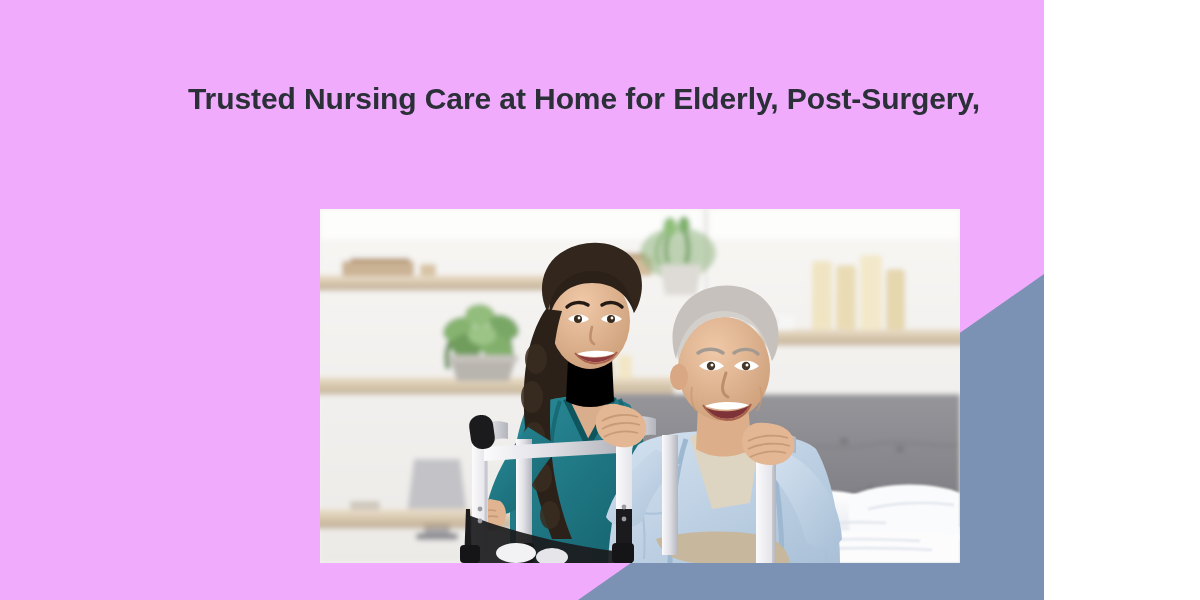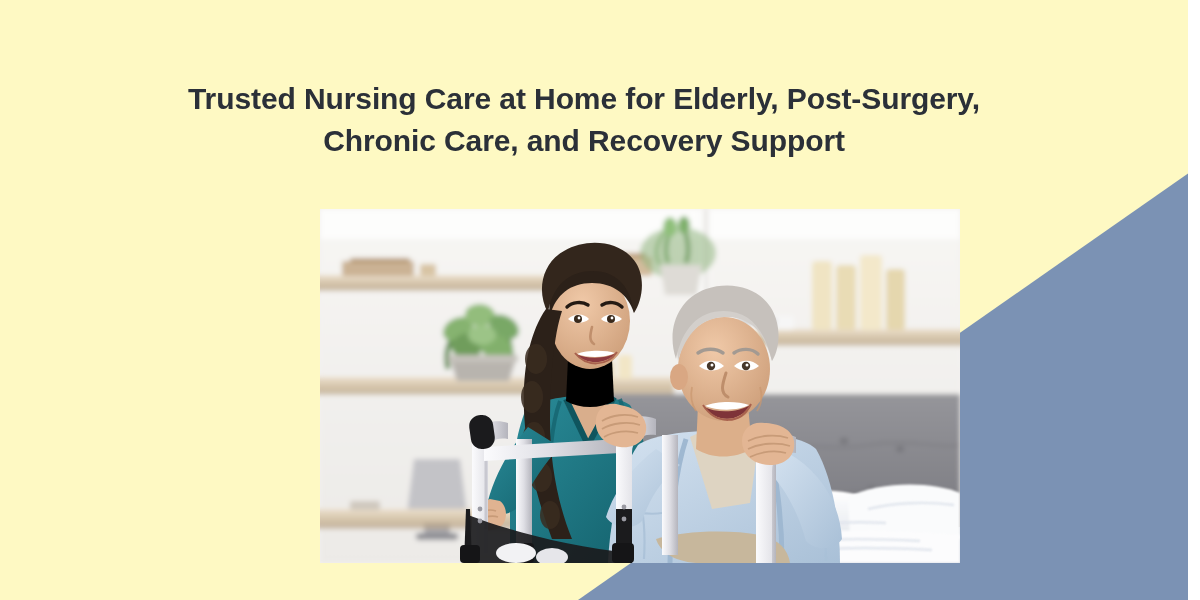--- a/index.html
+++ b/index.html
@@ -7,24 +7,24 @@
     margin: 0;
     padding: 0;
   }
   body {
     font-family: "Liberation Sans", sans-serif;
     background: #ffffff;
   }
 
   #banner {
     position: relative;
-    width: 1188px;
+    width: 1044px;
     height: 600px;
     overflow: hidden;
-    background: #fef9c3;
+    background: #f0abfc;
   }
 
   
   #corner-wedge {
     position: absolute;
     left: 0;
     top: 0;
     width: 1200px;
     height: 600px;
     pointer-events: none;
@@ -70,21 +70,20 @@
 <body>
 
 <div id="banner">
 
   <svg id="corner-wedge" viewBox="0 0 1200 600" preserveAspectRatio="none">
     <polygon points="1200,165 1200,600 578,600" fill="#7b92b4"></polygon>
   </svg>
 
   <h1 id="headline">
     <span class="hl-line">Trusted Nursing Care at Home for Elderly, Post-Surgery,</span>
-    <span class="hl-line">Chronic Care, and Recovery Support</span>
   </h1>
 
   <figure id="photo-frame">
     <svg id="photo-svg" viewBox="0 0 640 354" preserveAspectRatio="xMidYMid slice" aria-hidden="true">
       <defs>
         <linearGradient id="gWall" x1="0" y1="0" x2="0" y2="1">
           <stop offset="0" stop-color="#f7f6f4"></stop>
           <stop offset="1" stop-color="#eceae7"></stop>
         </linearGradient>
         <linearGradient id="gShelf" x1="0" y1="0" x2="0" y2="1">

